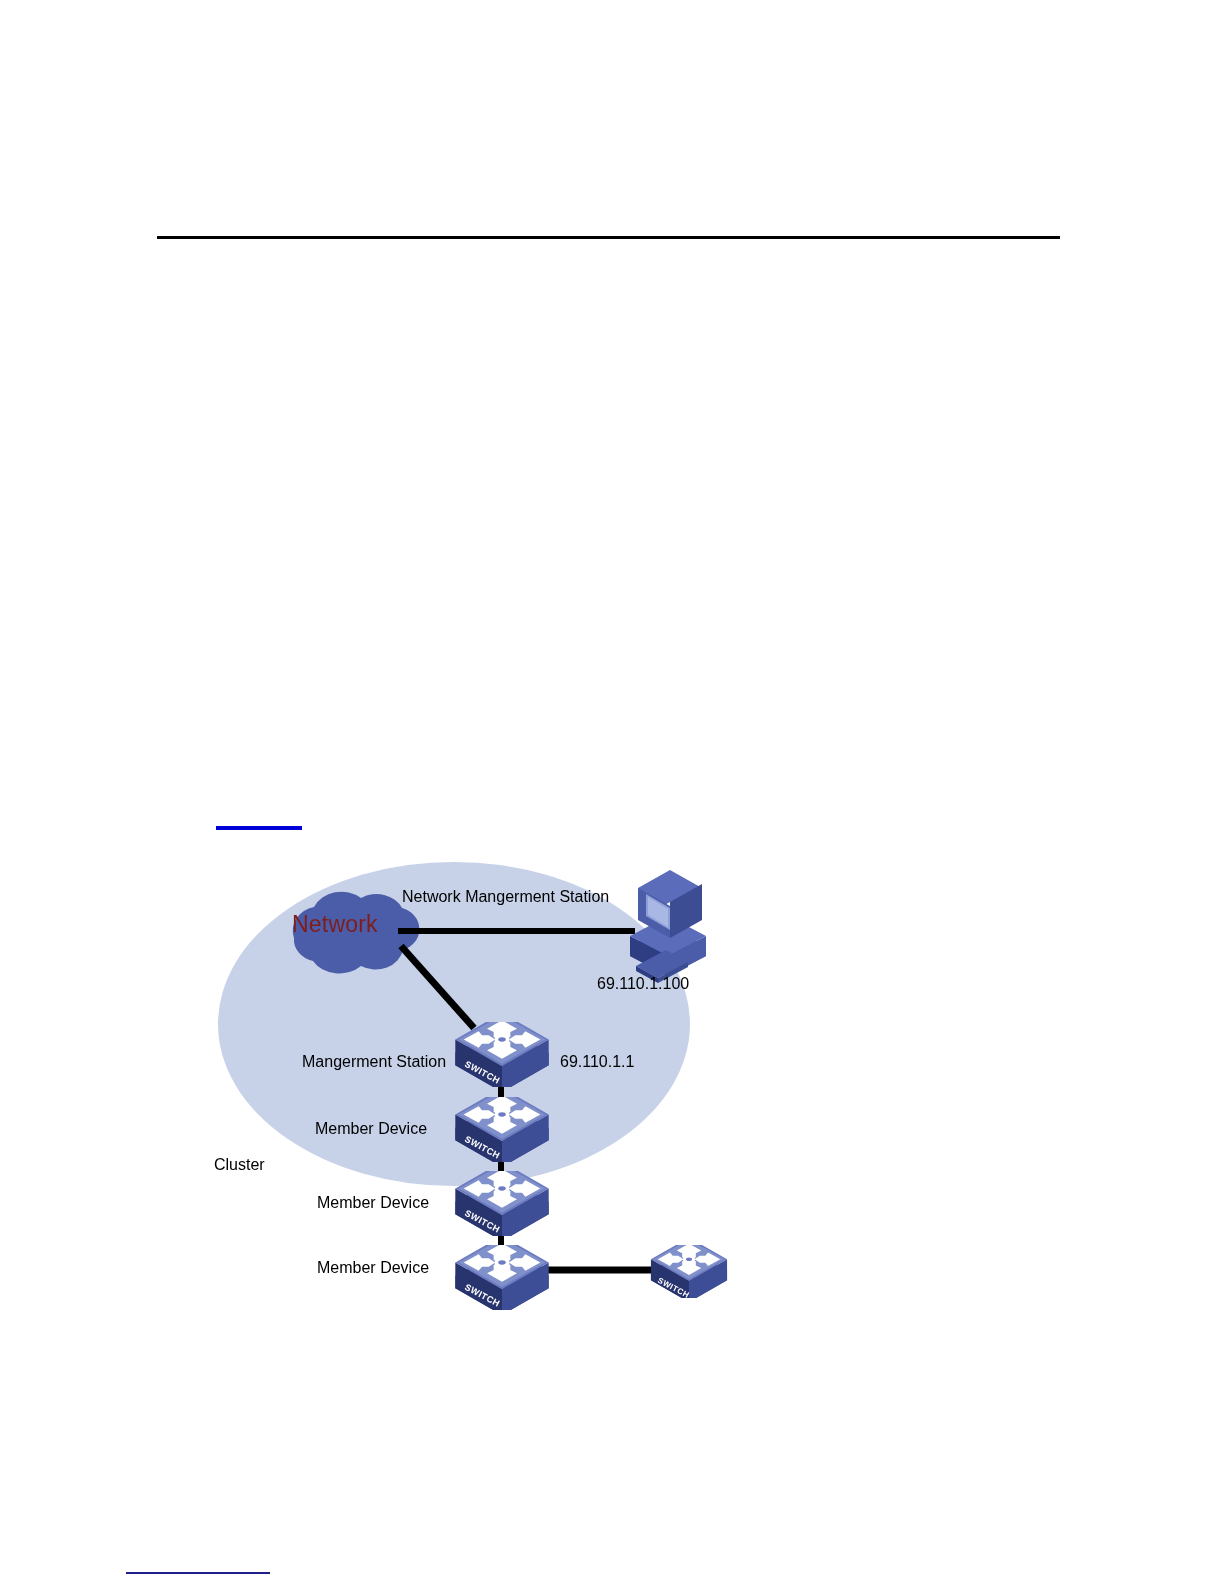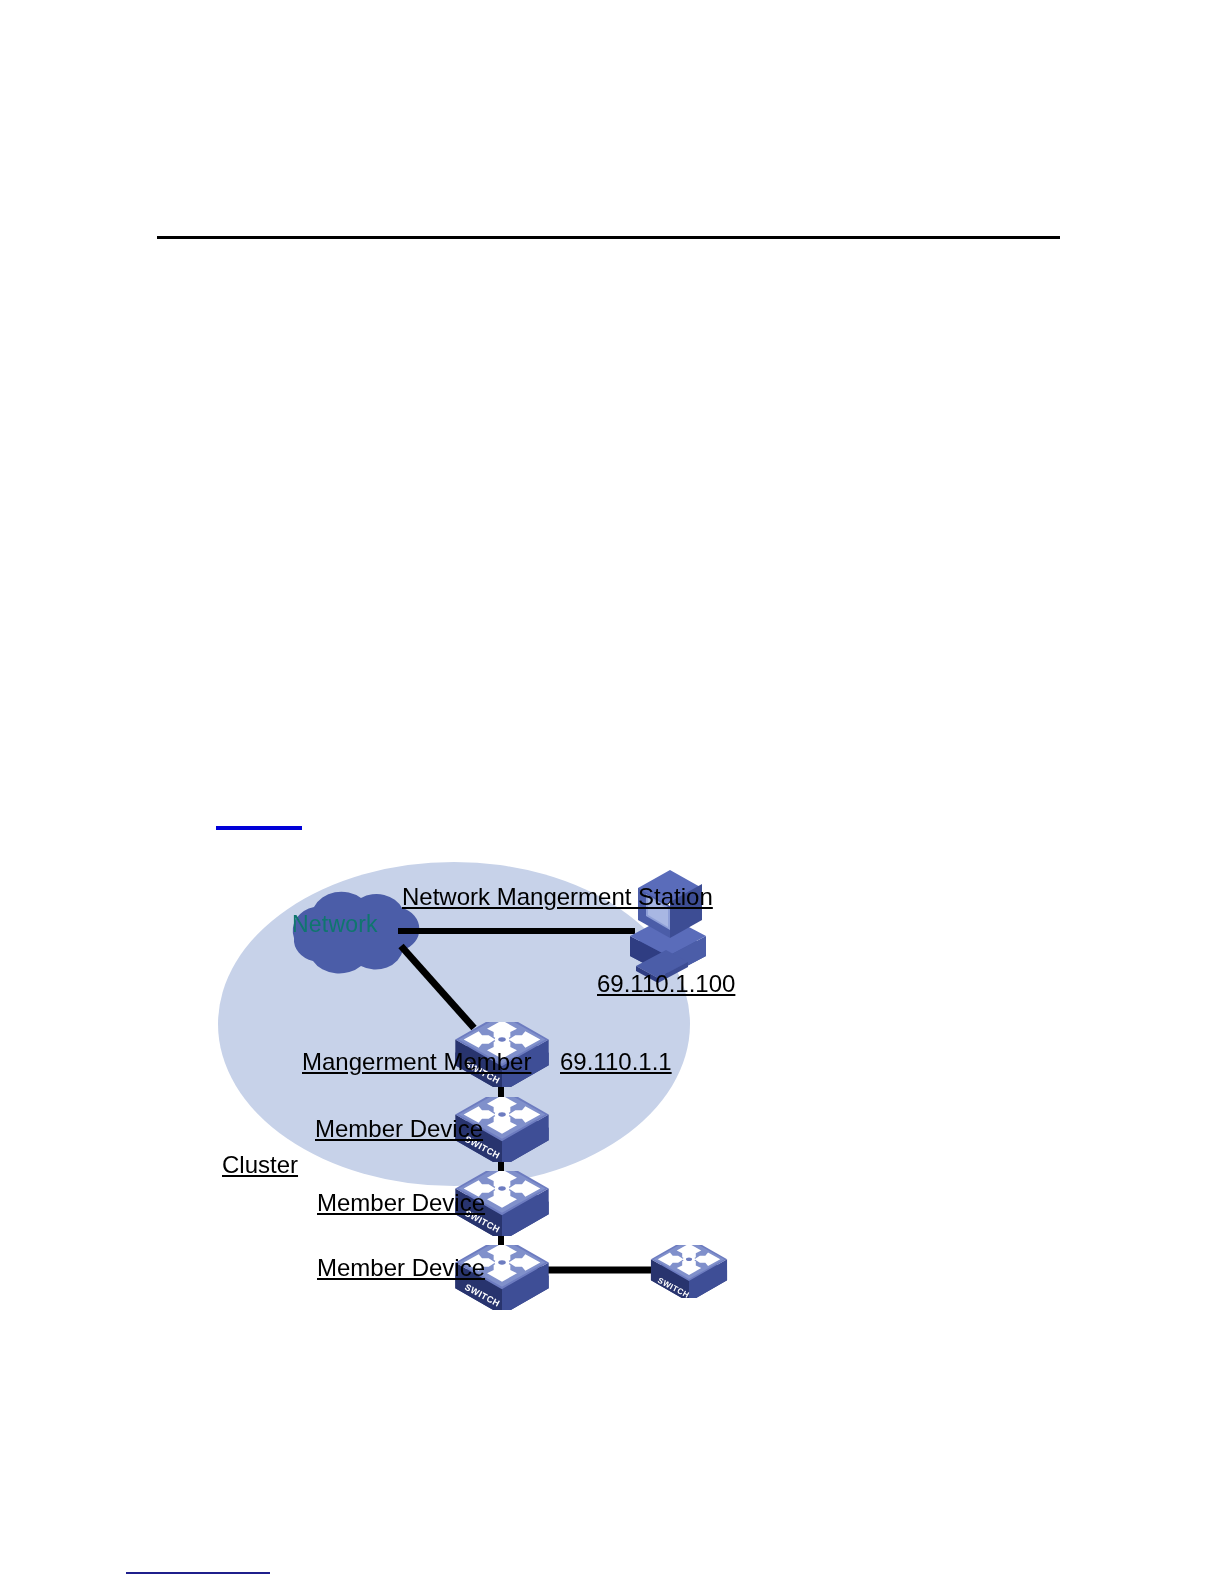--- a/index.html
+++ b/index.html
@@ -56,41 +56,40 @@
     height: 520px;
   }
   #figure svg {
     display: block;
   }
 
   
   .fig-label {
     position: absolute;
     font-family: "Liberation Sans", sans-serif;
-    font-size: 24px;
+    font-size: 16px;
     line-height: 24px;
     color: #000000;
     white-space: nowrap;
-    text-decoration: underline;
   }
 
   .cloud-text {
     position: absolute;
     font-family: "Liberation Sans", sans-serif;
     font-size: 23px;
-    color: #0f766e;
+    color: #7f1d1d;
     white-space: nowrap;
     letter-spacing: .2px;
   }
 
   
   #lbl-nms          { left: 402px; top: 885px; }
   #lbl-nms-ip       { left: 597px; top: 960px; margin-top: 12px; }
   #lbl-cloud        { left: 292px; top: 911px; }
-  #lbl-cluster      { left: 222px; top: 1153px; }
+  #lbl-cluster      { left: 214px; top: 1153px; }
   #lbl-mgmt         { left: 302px; top: 1050px; }
   #lbl-mgmt-ip      { left: 560px; top: 1050px; }
   #lbl-member-1     { left: 315px; top: 1117px; }
   #lbl-member-2     { left: 317px; top: 1191px; }
   #lbl-member-3     { left: 317px; top: 1256px; }
 </style>
 </head>
 <body>
 
 <div id="page">
@@ -193,21 +192,21 @@
   </div>
 
   <div class="fig-label" id="lbl-nms">Network Mangerment Station</div>
 
   <div class="fig-label" id="lbl-nms-ip">69.110.1.100</div>
 
   <div class="cloud-text" id="lbl-cloud">Network</div>
 
   <div class="fig-label" id="lbl-cluster">Cluster</div>
 
-  <div class="fig-label" id="lbl-mgmt">Mangerment Member</div>
+  <div class="fig-label" id="lbl-mgmt">Mangerment Station</div>
 
   <div class="fig-label" id="lbl-mgmt-ip">69.110.1.1</div>
 
   <div class="fig-label" id="lbl-member-1">Member Device</div>
 
   <div class="fig-label" id="lbl-member-2">Member Device</div>
 
   <div class="fig-label" id="lbl-member-3">Member Device</div>
 
   <div class="footnote-rule"></div>

